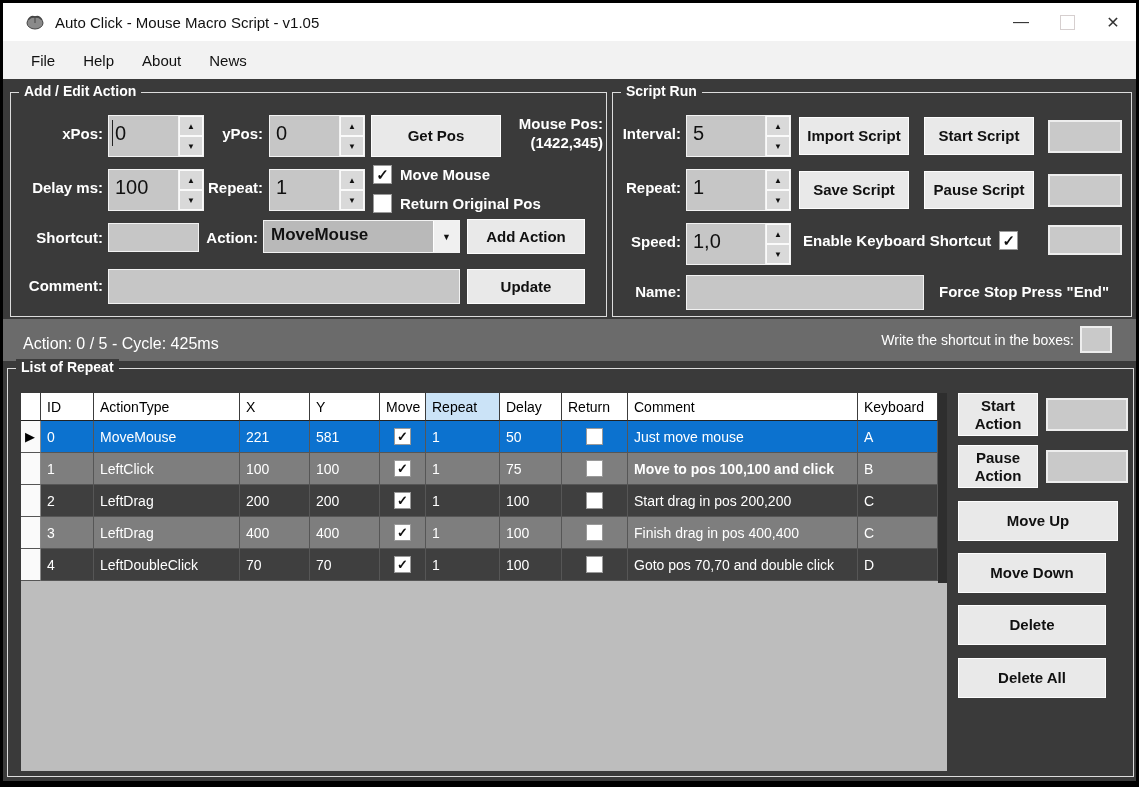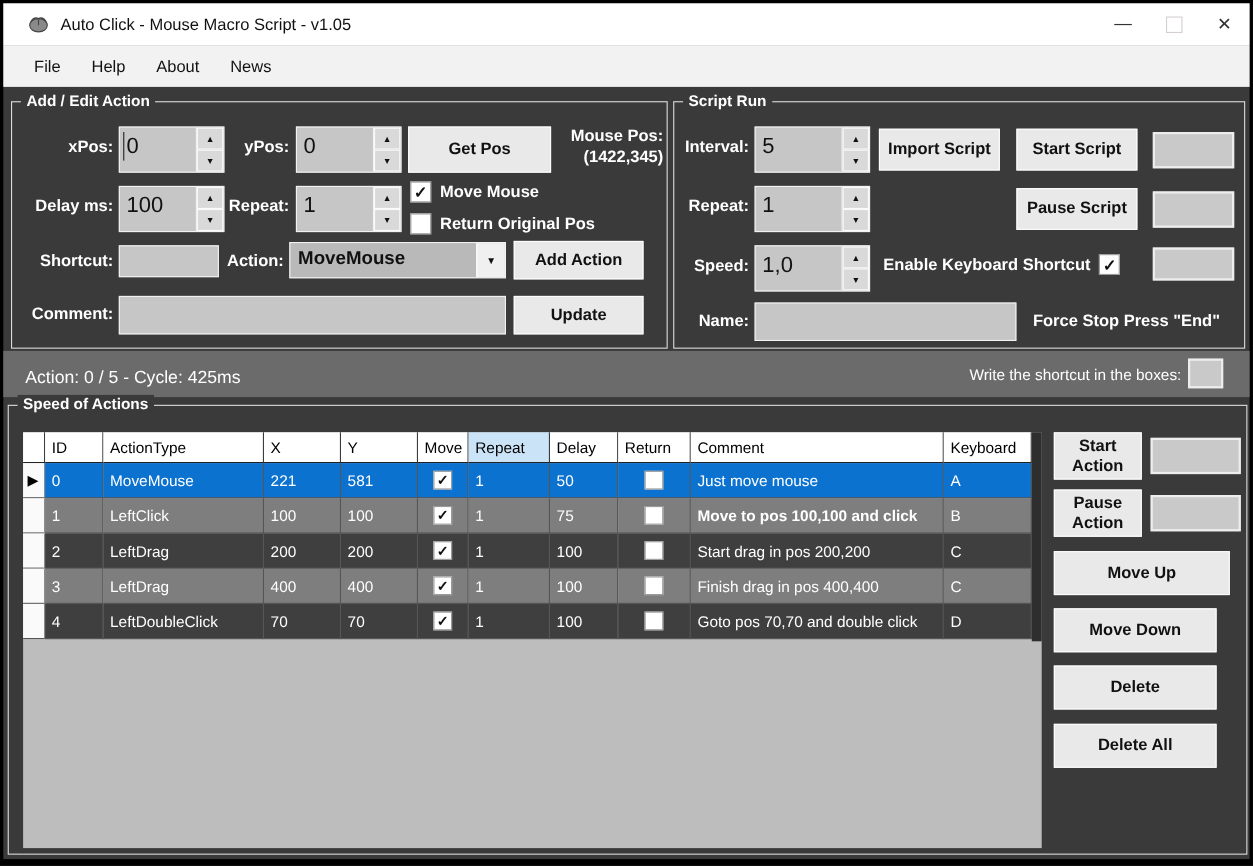--- a/index.html
+++ b/index.html
@@ -180,20 +180,21 @@
     <div class="slot" style="left:435px;top:27px;width:74px;height:33px;"></div>
 
     <span class="lbl" style="left:0;top:86px;width:68px;">Repeat:</span>
     <div class="spinner" style="left:73px;top:76px;width:105px;height:42px;">
       <div class="spin-text">1</div>
       <div class="spin-btns">
           <div class="spin-btn spin-up">▲</div>
           <div class="spin-btn spin-down">▼</div>
         </div>
     </div>
+    <div class="btn" style="left:186px;top:78px;width:110px;height:38px;">Save Script</div>
     <div class="btn" style="left:311px;top:78px;width:110px;height:38px;">Pause Script</div>
     <div class="slot" style="left:435px;top:81px;width:74px;height:33px;"></div>
 
     <span class="lbl" style="left:0;top:140px;width:68px;">Speed:</span>
     <div class="spinner" style="left:73px;top:130px;width:105px;height:42px;">
       <div class="spin-text">1,0</div>
       <div class="spin-btns">
           <div class="spin-btn spin-up">▲</div>
           <div class="spin-btn spin-down">▼</div>
         </div>
@@ -209,21 +210,21 @@
     <span class="lbl" style="left:326px;top:190px;width:182px;text-align:left;">Force Stop Press "End"</span>
   </div>
 
   <div class="status-strip">
     <span class="status-text">Action: 0 / 5 - Cycle: 425ms</span>
     <span class="hint-text">Write the shortcut in the boxes:</span>
     <div class="slot hint-box"></div>
   </div>
 
   <div class="group" style="left:4px;top:365px;width:1125px;height:407px;">
-    <span class="group-label">Speed of Actions</span>
+    <span class="group-label">List of Repeat</span>
 
     <div class="grid" id="grid-table">
       <div class="grid-strip"></div>
     <div class="trow">
           <div class="hcell" style="width: 20px;"></div>
           <div class="hcell" style="width: 53px;">ID</div>
           <div class="hcell" style="width: 146px;">ActionType</div>
           <div class="hcell" style="width: 70px;">X</div>
           <div class="hcell" style="width: 70px;">Y</div>
           <div class="hcell" style="width: 46px;">Move</div>

